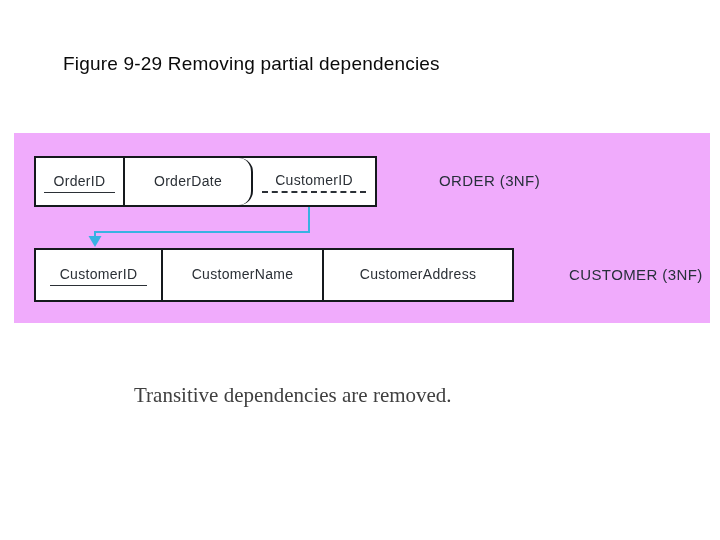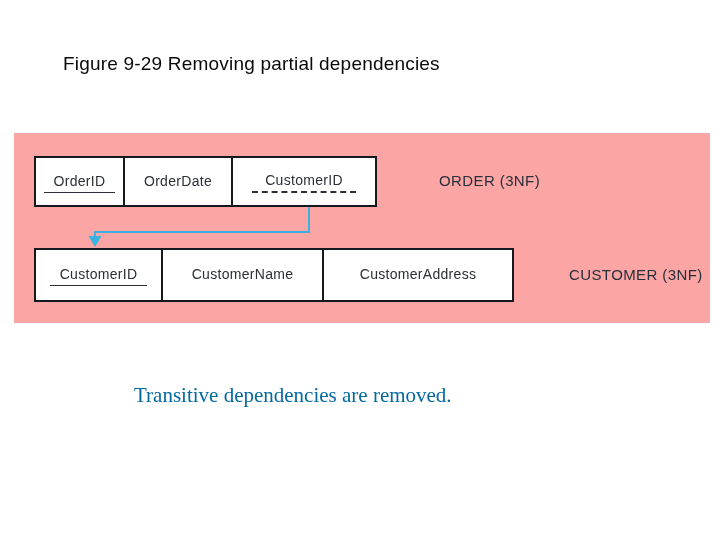--- a/index.html
+++ b/index.html
@@ -17,21 +17,21 @@
     font-size: 19px;
     color: #0a0a0a;
     letter-spacing: 0.2px;
     white-space: nowrap;
   }
 
   .panel {
     position: absolute;
     left: 14px; top: 133px;
     width: 696px; height: 190px;
-    background: #fca5a5;
+    background: #f0abfc;
   }
 
   .relation {
     position: absolute;
     display: flex;
     background: #ffffff;
     box-sizing: border-box;
   }
   .relation.order {
     left: 20px; top: 23px;
@@ -50,21 +50,21 @@
     justify-content: center;
     box-sizing: border-box;
     font-size: 14px;
     color: #2b3036;
     letter-spacing: 0.3px;
     white-space: nowrap;
   }
   .cell.divider { border-right: 2px solid #15191d; }
 
   .order .c1 { width: 89px; }
-  .order .c2 { width: 108px; }
+  .order .c2 { width: 128px; border-radius: 14px; }
   .order .c3 { flex: 1; }
 
   .customer .c1 { width: 127px; }
   .customer .c2 { width: 161px; }
   .customer .c3 { flex: 1; }
 
   .attr { display: inline-block; padding: 2px 10px 3px; }
   .attr.u-solid  { border-bottom: 1.5px solid #2b3036; }
   .attr.u-dashed { border-bottom: 2px dashed #2b3036; padding-left: 13px; padding-right: 13px; }
   .attr.u-none   { border-bottom: 1.5px solid transparent; }
@@ -94,21 +94,21 @@
     left: 0; top: 0;
     width: 696px; height: 190px;
     pointer-events: none;
   }
 
   .caption {
     position: absolute;
     left: 134px; top: 383px;
     font-family: "Liberation Serif", serif;
     font-size: 21px;
-    color: #0369a1;
+    color: #404040;
     white-space: nowrap;
   }
 </style>
 </head>
 <body>
 
 <div class="slide-title">Figure 9-29 Removing partial dependencies</div>
 
 <div class="panel">
 

